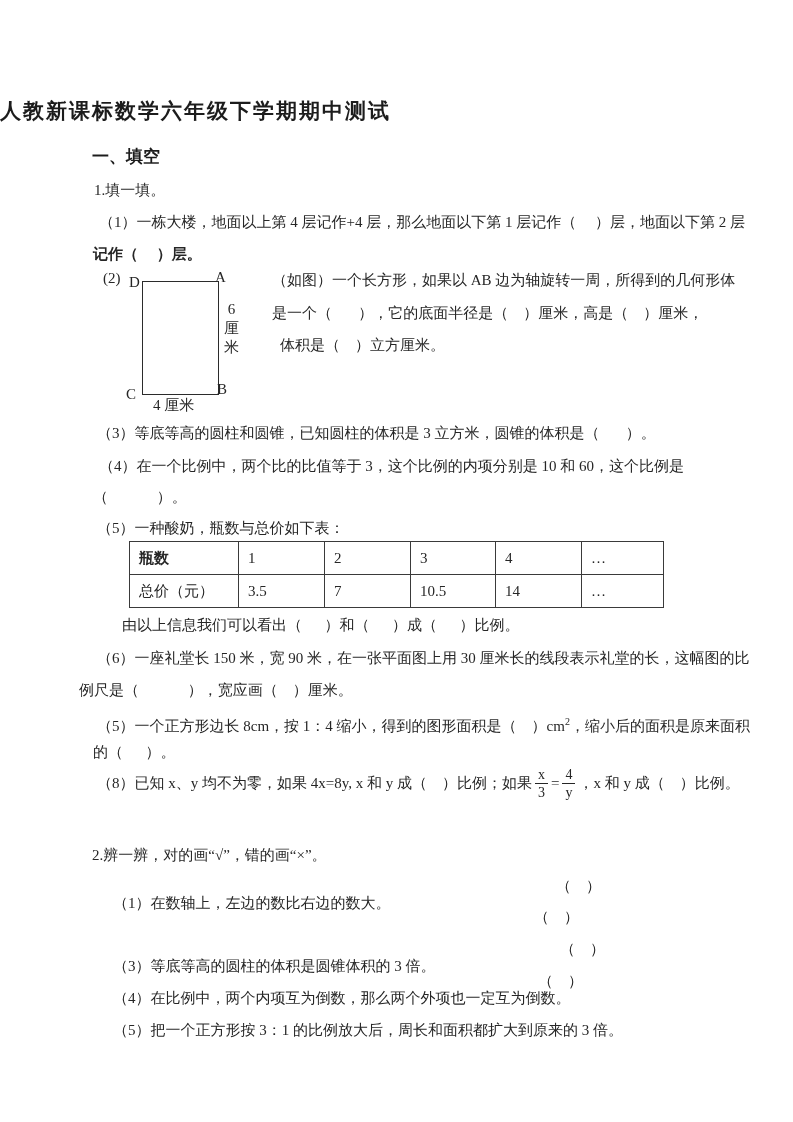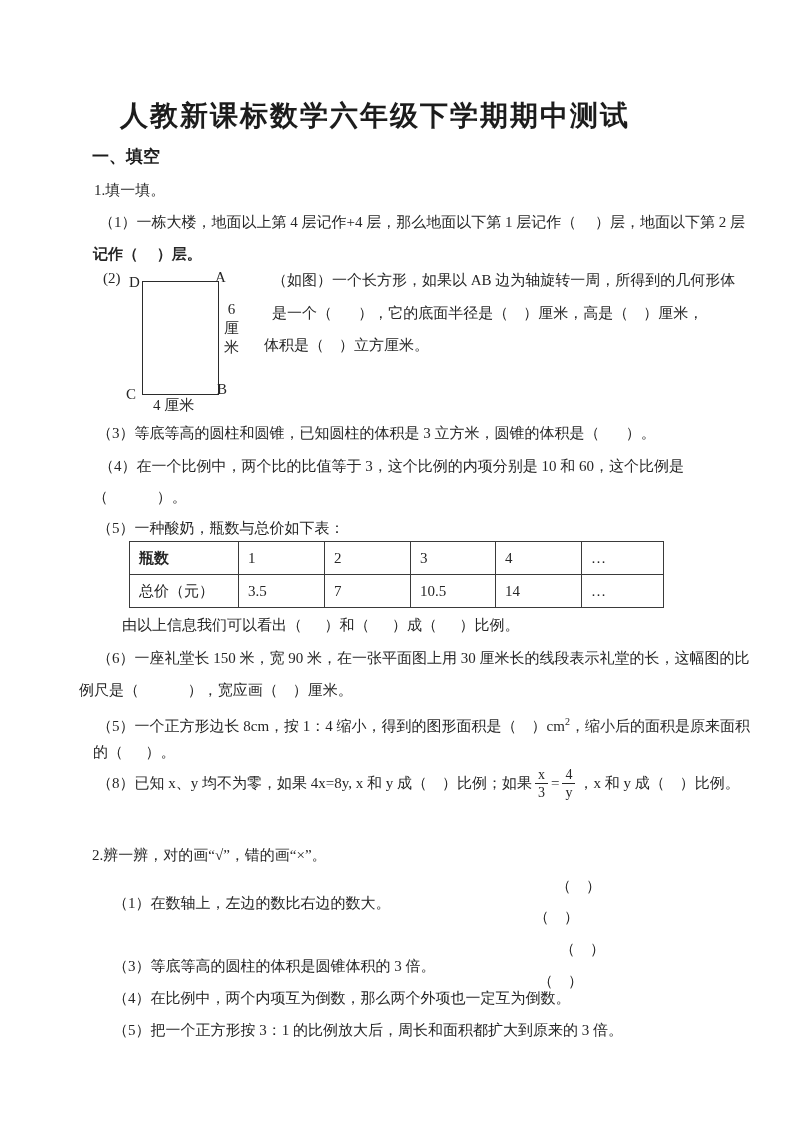--- a/index.html
+++ b/index.html
@@ -7,21 +7,21 @@
     position:relative;
     width:793px;height:1122px;
     background:#ffffff;
     font-family:"Liberation Serif","DejaVu Serif",serif;
     color:#262626;
     overflow:hidden;
   }
   .line{position:absolute;white-space:pre;font-size:15px;line-height:20px;}
   .page-title{
     position:absolute;top:97px;left:0;width:750px;
-    text-align:center;font-size:28px;font-weight:bold;
+    font-size:21px;font-weight:bold;
     letter-spacing:2px;color:#1c1c1c;
   }
   .sec-heading{font-size:17px;font-weight:bold;color:#1c1c1c;}
   
   .fig-area{position:absolute;left:103px;top:268px;width:170px;height:150px;}
   .fig-num{position:absolute;left:0;top:2px;font-size:15px;}
   .rect{position:absolute;left:39px;top:13px;width:75px;height:112px;border:1px solid #2b2b2b;}
   .corner{position:absolute;font-size:15px;}
   .c-d{left:26px;top:6px;}
   .c-a{left:112px;top:1px;}
@@ -68,21 +68,21 @@
     <div class="rect"></div>
     <span class="corner c-d">D</span>
     <span class="corner c-a">A</span>
     <span class="corner c-c">C</span>
     <span class="corner c-b">B</span>
     <div class="vlabel">6厘米</div>
     <div class="hlabel">4 厘米</div>
   </div>
   <div class="line" style="left:272px;top:303px;">是一个（       ），它的底面半径是（    ）厘米，高是（    ）厘米，</div>
   <div class="line" style="left:272px;top:270px;">（如图）一个长方形，如果以 AB 边为轴旋转一周，所得到的几何形体</div>
-  <div class="line" style="left:264px;top:335px;">体积是（    ）立方厘米。</div>
+  <div class="line" style="left:280px;top:335px;">体积是（    ）立方厘米。</div>
 
   <div class="line" style="left:97px;top:423px;">（3）等底等高的圆柱和圆锥，已知圆柱的体积是 3 立方米，圆锥的体积是（       ）。</div>
 
   <div class="line" style="left:99px;top:456px;">（4）在一个比例中，两个比的比值等于 3，这个比例的内项分别是 10 和 60，这个比例是</div>
   <div class="line" style="left:93px;top:487px;">（             ）。</div>
 
   <div class="line" style="left:97px;top:518px;">（5）一种酸奶，瓶数与总价如下表：</div>
 
   <table class="price-table">
     <tbody>

